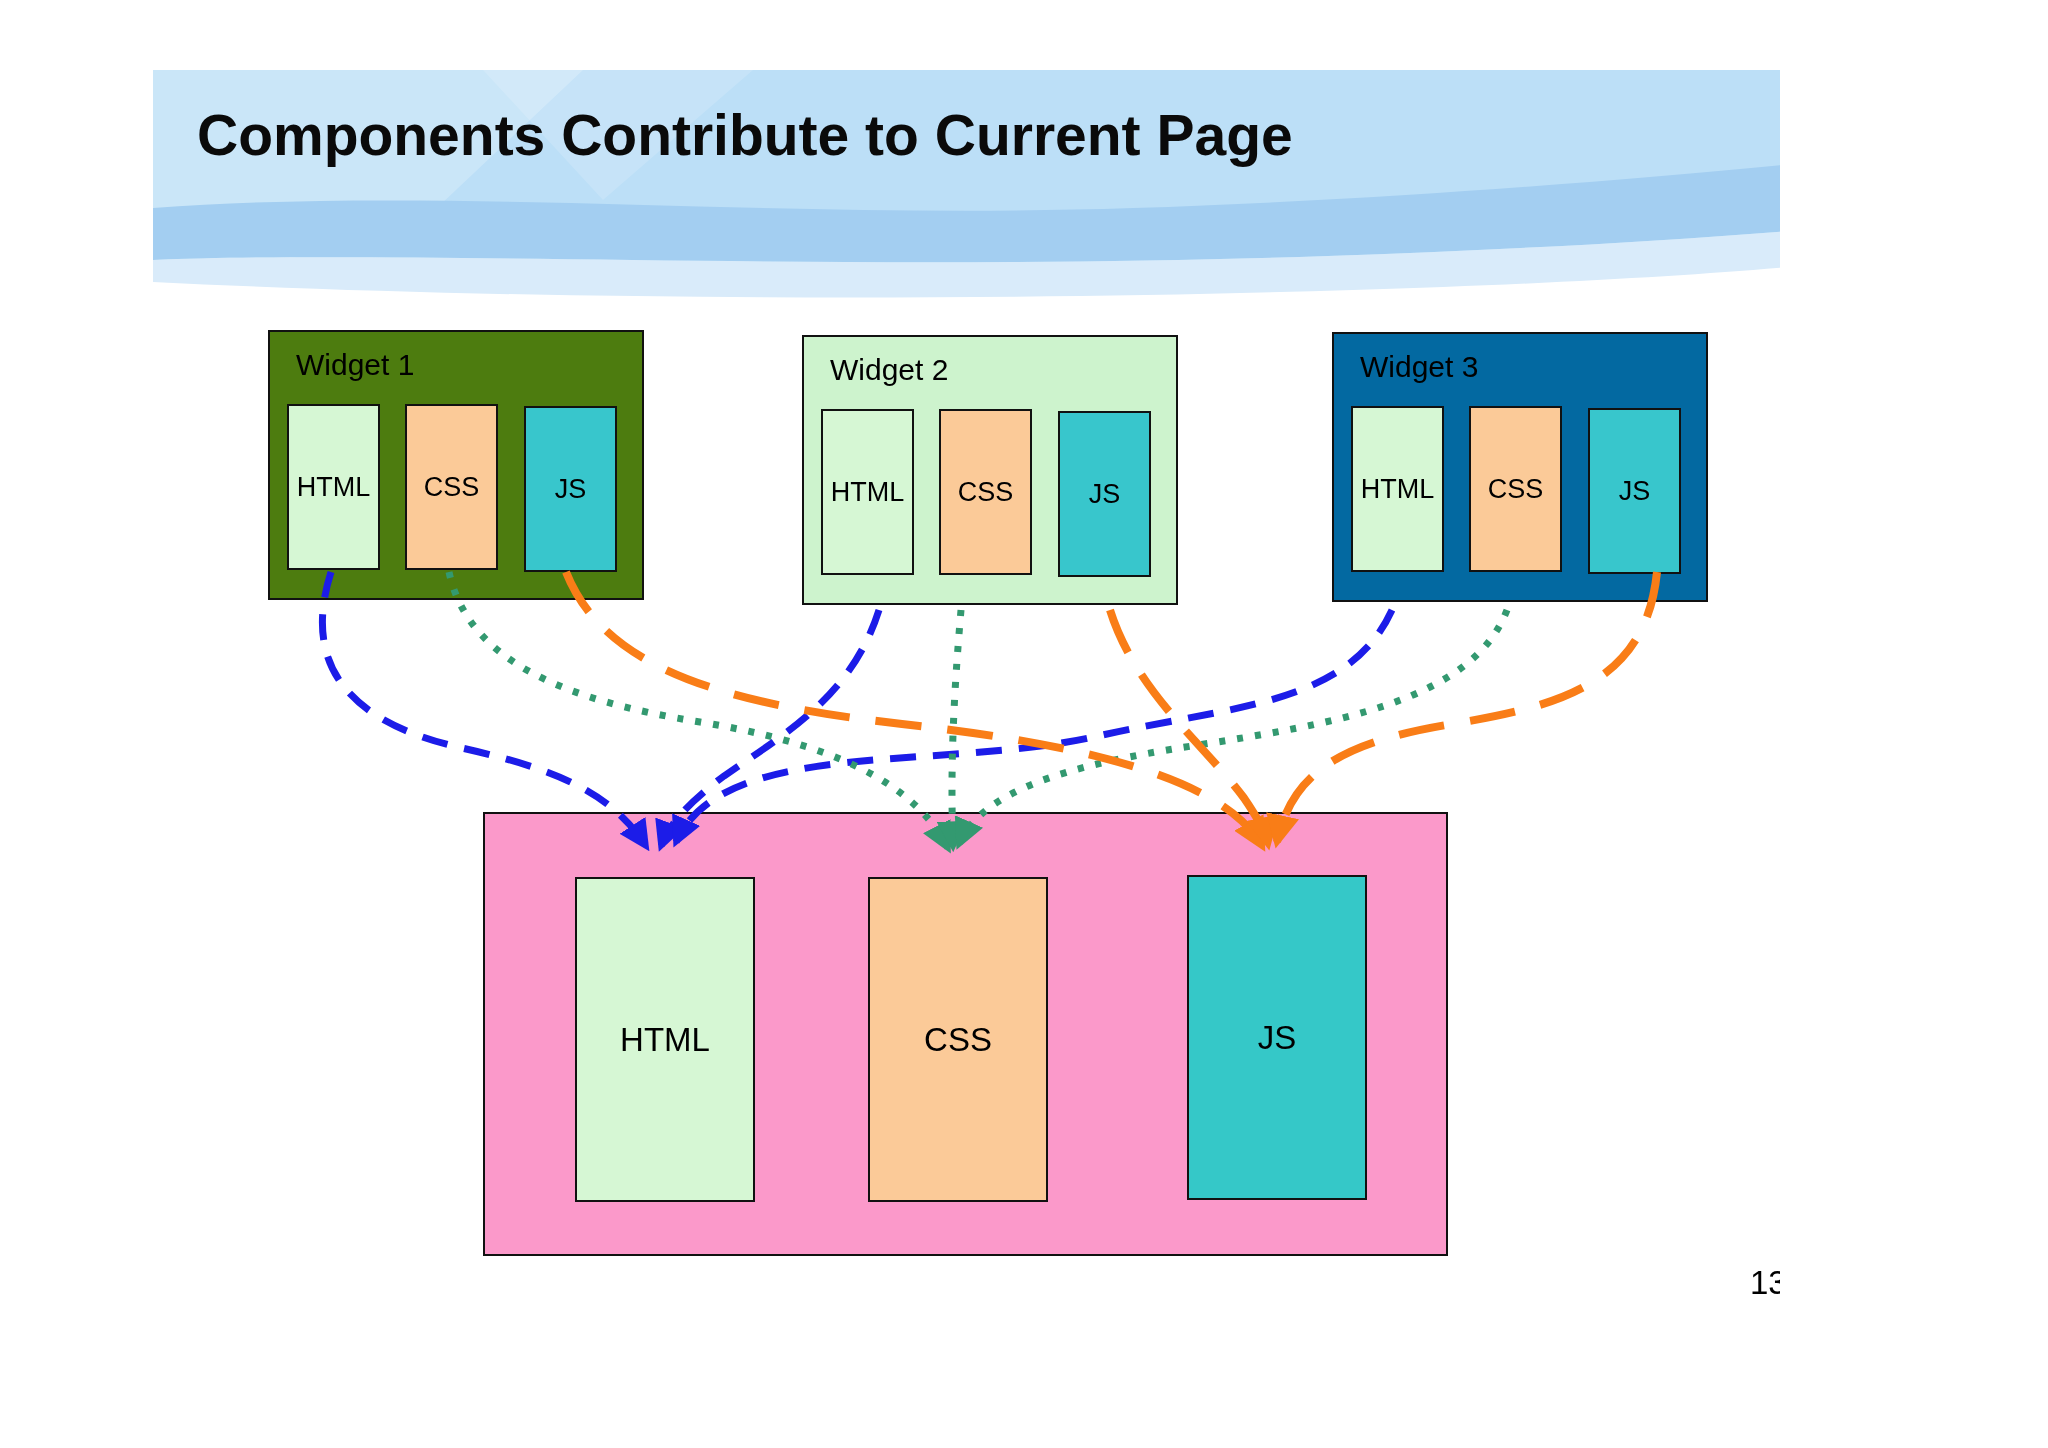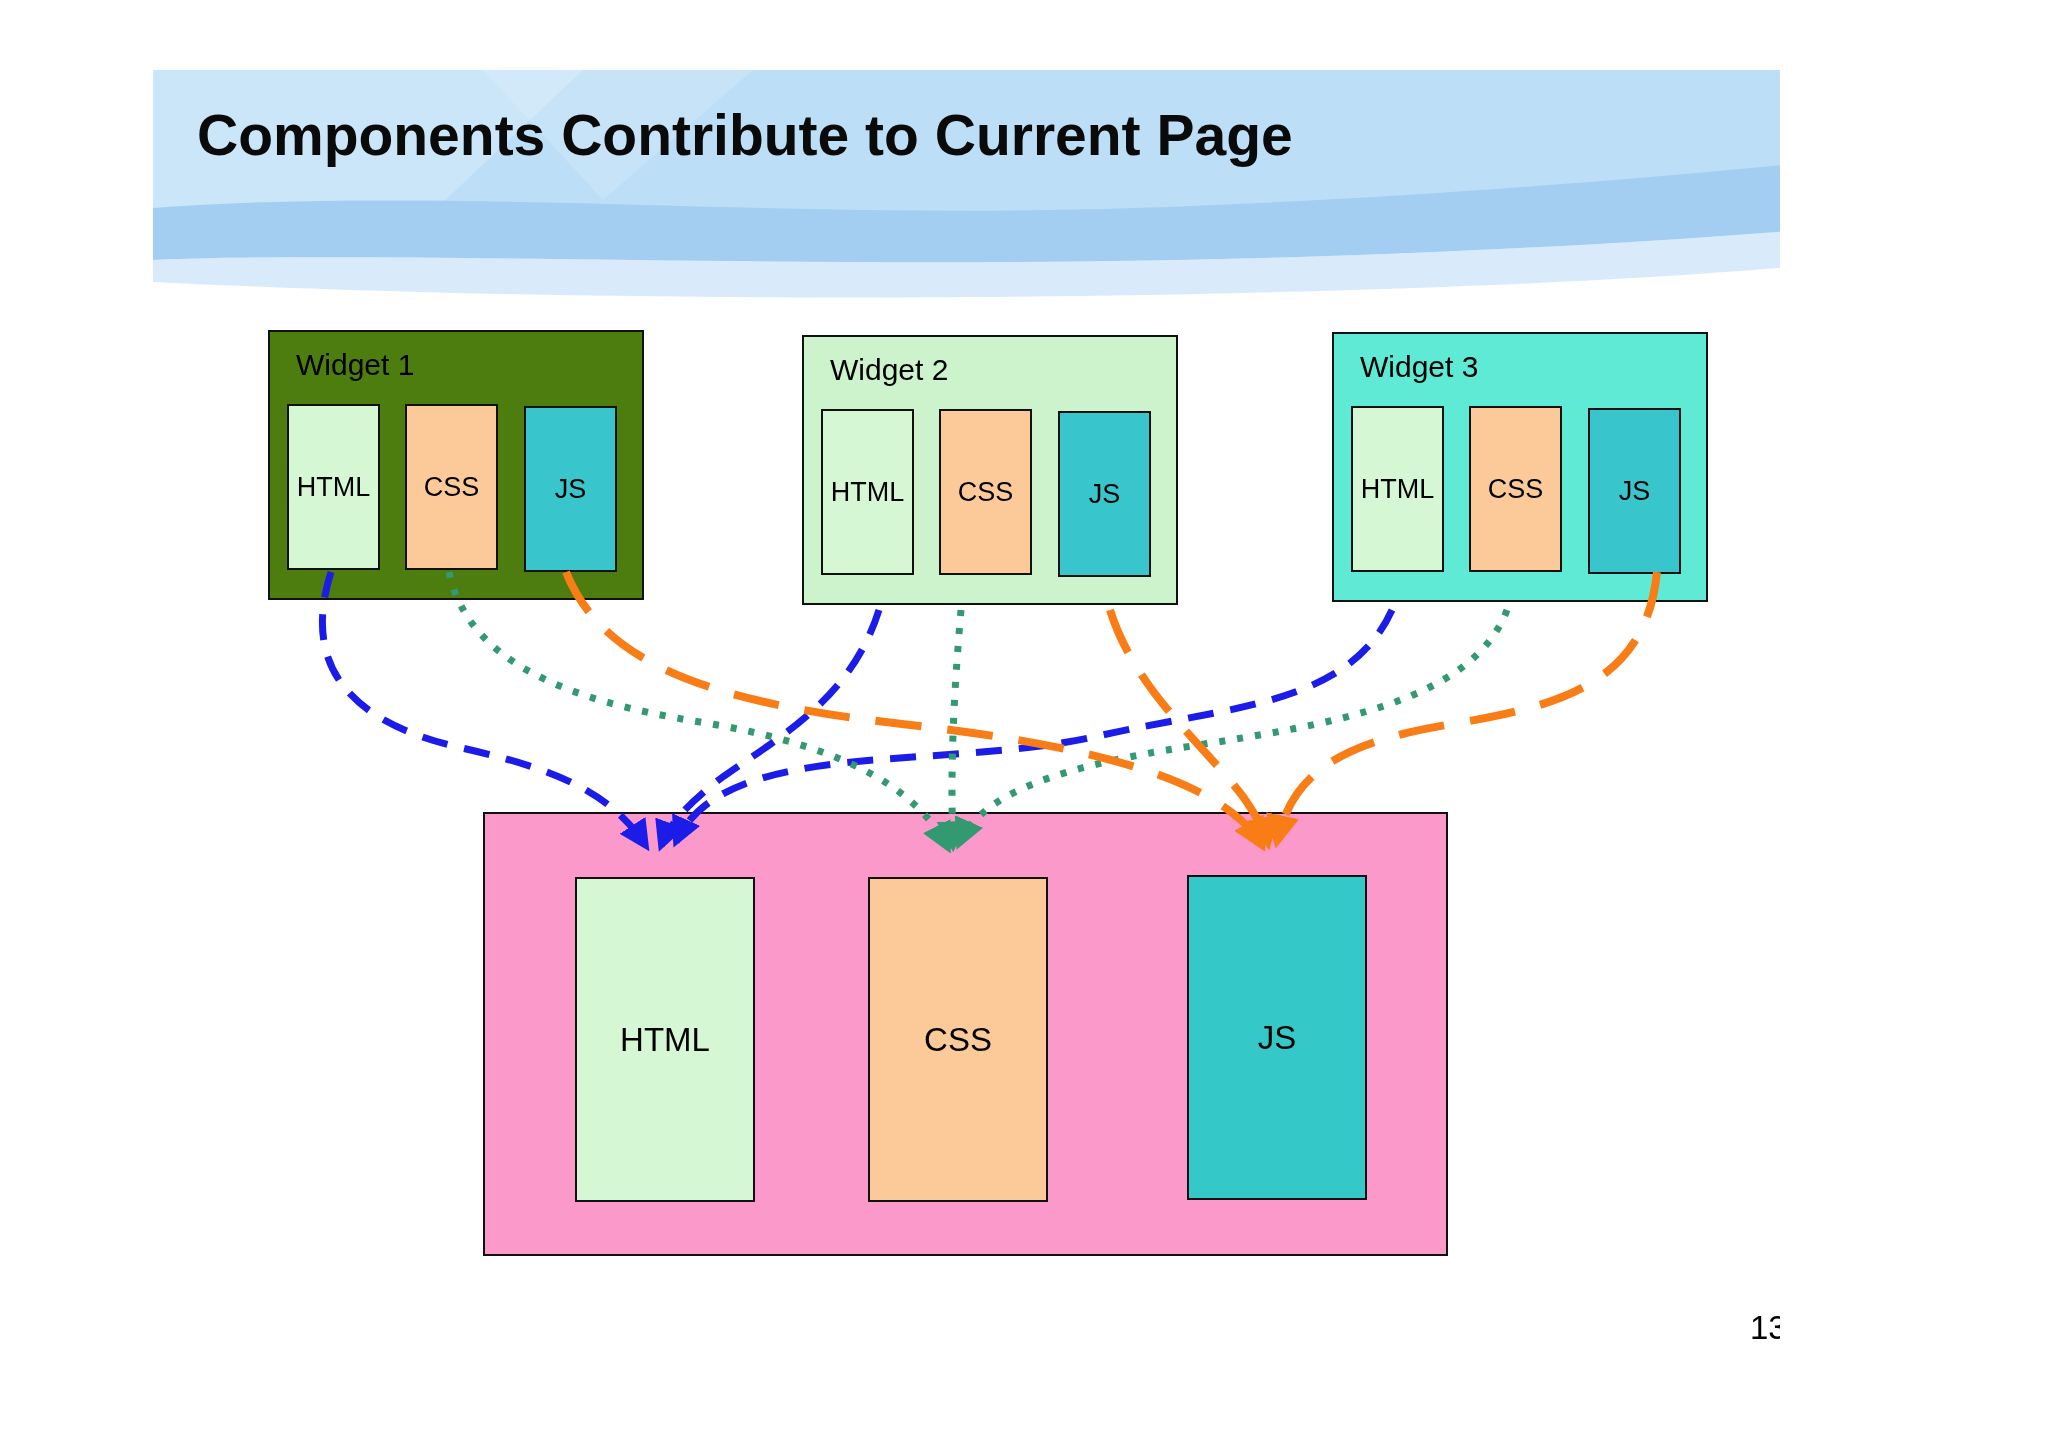--- a/index.html
+++ b/index.html
@@ -10,21 +10,21 @@
   
   .header-band{position:absolute;left:153px;top:70px;width:1742px;height:228px;}
   .slide-title{
     position:absolute;left:197px;top:102px;width:1500px;
     font-size:57px;font-weight:bold;color:#0a0a0a;white-space:nowrap;
   }
   
   .widget{position:absolute;width:376px;height:270px;border:2px solid #111;box-sizing:border-box;}
   .w1{left:268px;top:330px;background:#4d7c0f;}
   .w2{left:802px;top:335px;background:#CDF3CD;}
-  .w3{left:1332px;top:332px;background:#5eead4;}
+  .w3{left:1332px;top:332px;background:#0369a1;}
   .widget-label{position:absolute;left:26px;top:16px;font-size:30px;}
   .comp{
     position:absolute;width:93px;height:166px;top:72px;border:2px solid #111;
     box-sizing:border-box;display:flex;align-items:center;justify-content:center;
     font-size:27px;
   }
   .comp.html{left:17px;background:#D6F7D4;}
   .comp.css{left:135px;background:#FBCA98;}
   .comp.js{left:254px;top:74px;background:#38C6CC;}
   
@@ -36,21 +36,21 @@
     font-size:33px;
   }
   .page-comp.html{left:90px;background:#D6F7D4;}
   .page-comp.css{left:383px;background:#FBCA98;}
   .page-comp.js{left:702px;top:61px;background:#35C8C8;}
   
   .arrows{position:absolute;left:0;top:0;width:2048px;height:1448px;pointer-events:none;}
   .arrow-html{stroke:#1C1CE8;stroke-width:7;fill:none;stroke-dasharray:26 17;}
   .arrow-css{stroke:#339970;stroke-width:7;fill:none;stroke-dasharray:6 12;}
   .arrow-js{stroke:#F97D17;stroke-width:8;fill:none;stroke-dasharray:46 26;}
-  .page-number{position:absolute;left:1750px;top:1264px;font-size:33px;margin-top:45px;}
+  .page-number{position:absolute;left:1750px;top:1264px;font-size:33px;}
 </style>
 </head>
 <body>
 
 <div class="slide">
 
   <svg class="header-band" viewBox="0 0 1742 228" preserveAspectRatio="none" aria-hidden="true">
     <rect x="0" y="0" width="1742" height="228" fill="#BCDFF7"></rect>
     <path d="M0,0 L430,0 L250,170 L0,210 Z" fill="#FFFFFF" opacity="0.22"></path>
     <path d="M330,0 L600,0 L450,130 Z" fill="#FFFFFF" opacity="0.15"></path>

